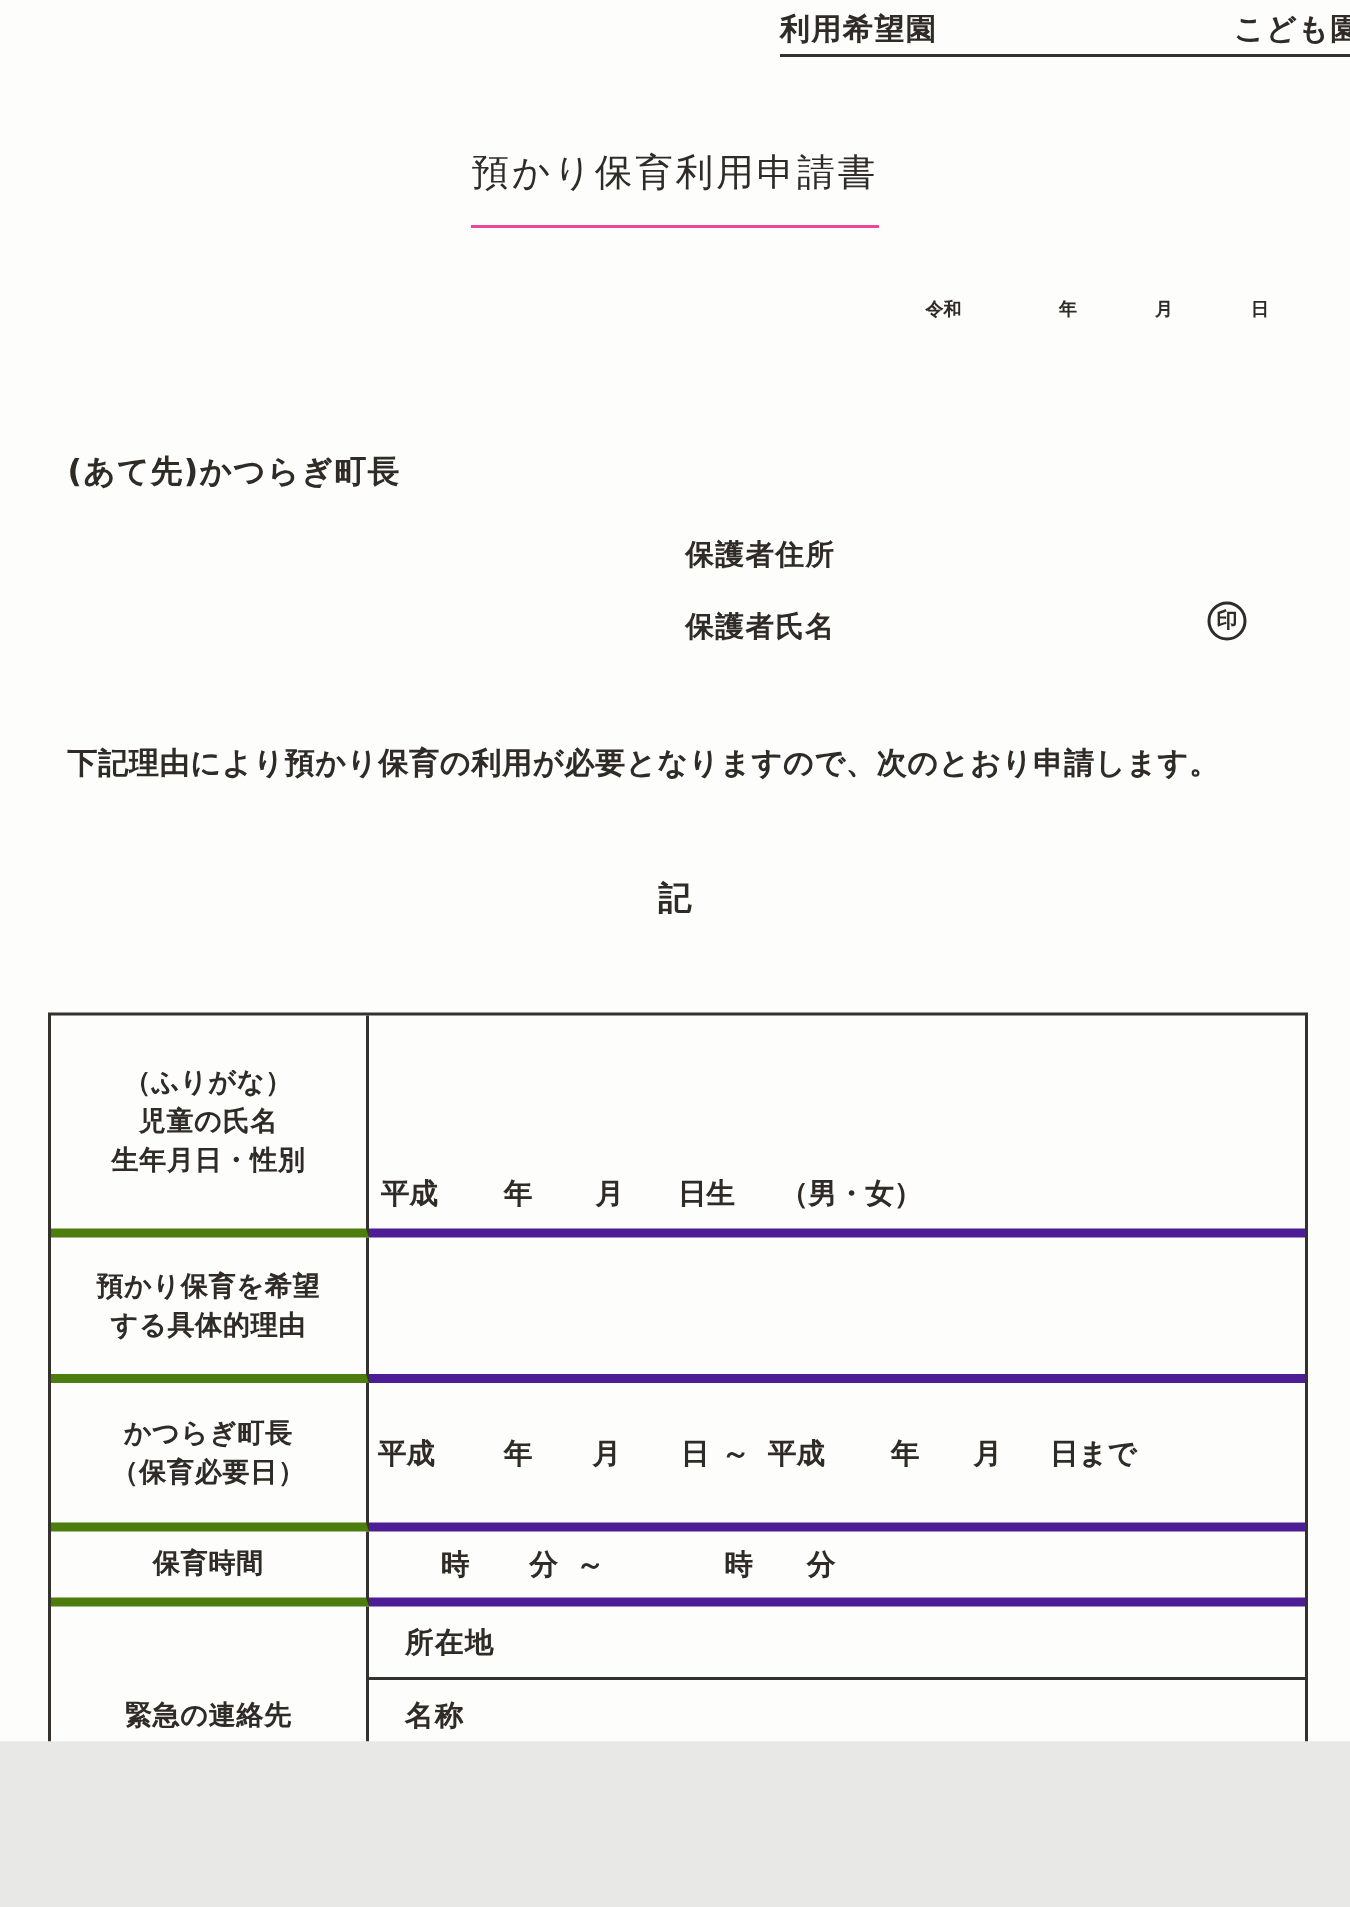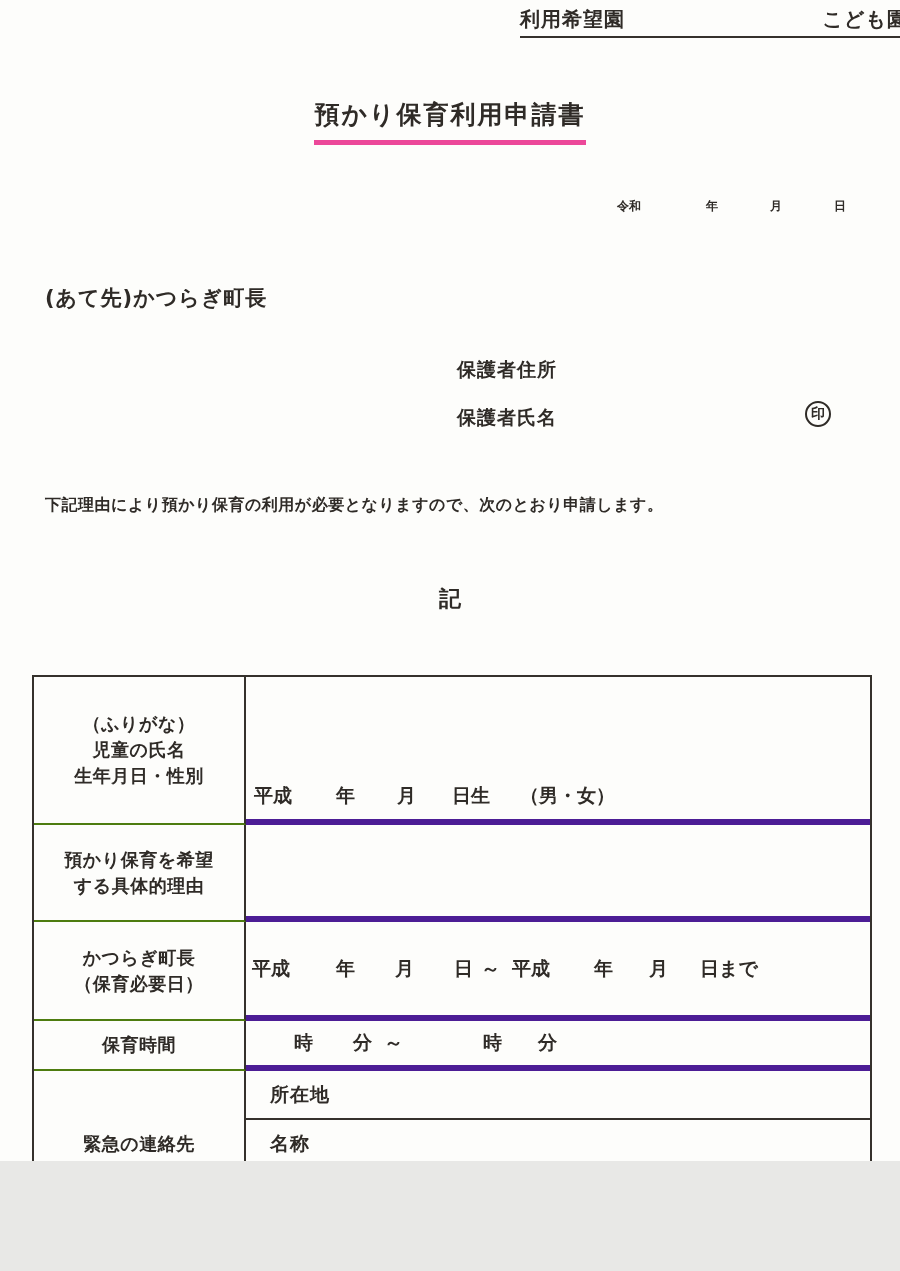--- a/index.html
+++ b/index.html
@@ -11,49 +11,49 @@
   .abs{position:absolute;}
   
   .facility-line{
     top:6px;left:520px;width:388px;display:flex;justify-content:space-between;
     font-size:20px;font-weight:700;letter-spacing:1px;
     border-bottom:2px solid #35312c;padding-bottom:3px;
   }
   
   .title-wrap{top:98px;left:0;width:900px;text-align:center;}
   .title{
-    display:inline-block;font-size:25px;font-weight:700;letter-spacing:2px;
-    border-bottom:5px solid #ec4899;padding-bottom:9px;
+    display:inline-block;font-size:25px;font-weight:400;letter-spacing:2px;
+    border-bottom:2px solid #ec4899;padding-bottom:19px;
   }
   
   .date-line{top:198px;left:617px;font-size:12px;font-weight:600;white-space:nowrap;}
   .date-line .tk-year{margin-left:65px;}
   .date-line .tk-month{margin-left:52px;}
   .date-line .tk-day{margin-left:52px;}
-  .addressee{top:284px;left:45px;font-size:21px;font-weight:600;letter-spacing:1px;}
+  .addressee{top:300px;left:45px;font-size:21px;font-weight:600;letter-spacing:1px;}
   .guardian-address{top:357px;left:457px;font-size:19px;font-weight:700;letter-spacing:1px;}
   .guardian-name{top:405px;left:457px;font-size:19px;font-weight:700;letter-spacing:1px;}
   .seal{
     top:401px;left:805px;width:26px;height:26px;border:2px solid #2f2b27;border-radius:50%;
     display:flex;align-items:center;justify-content:center;font-size:14px;font-weight:700;
     box-sizing:border-box;
   }
-  .body-text{top:495px;left:45px;font-size:16px;font-weight:700;letter-spacing:0.5px;}
+  .body-text{top:495px;left:45px;font-size:20px;font-weight:700;letter-spacing:0.5px;}
   .ki-marker{top:584px;left:0;width:900px;text-align:center;font-size:22px;font-weight:700;}
   .closing{top:1229px;left:820px;font-size:21px;font-weight:700;letter-spacing:2px;}
   
   .form-table{
     top:675px;left:32px;width:840px;height:543px;box-sizing:border-box;
     border:2.5px solid #35312c;display:grid;
     grid-template-columns:212px 1fr;
     grid-template-rows:148px 97px 99px 50px 1fr;
   }
   .cell{box-sizing:border-box;}
   .head-cell{
-    border-right:2px solid #35312c;border-bottom:2px solid #4d7c0f;
+    border-right:2px solid #35312c;border-bottom:6px solid #4d7c0f;
     display:flex;flex-direction:column;align-items:center;justify-content:center;
     font-size:18px;font-weight:700;line-height:26px;text-align:center;letter-spacing:0.5px;
   }
   .head-cell.last,.body-cell.last{border-bottom:none;}
   .body-cell{border-bottom:6px solid #4c1d95;position:relative;font-size:19px;font-weight:700;}
   .tokens{white-space:nowrap;}
   .child-tokens{position:absolute;left:8px;bottom:10px;}
   .child-tokens .t1{margin-left:44px;}
   .child-tokens .t2{margin-left:42px;}
   .child-tokens .t3{margin-left:36px;}

